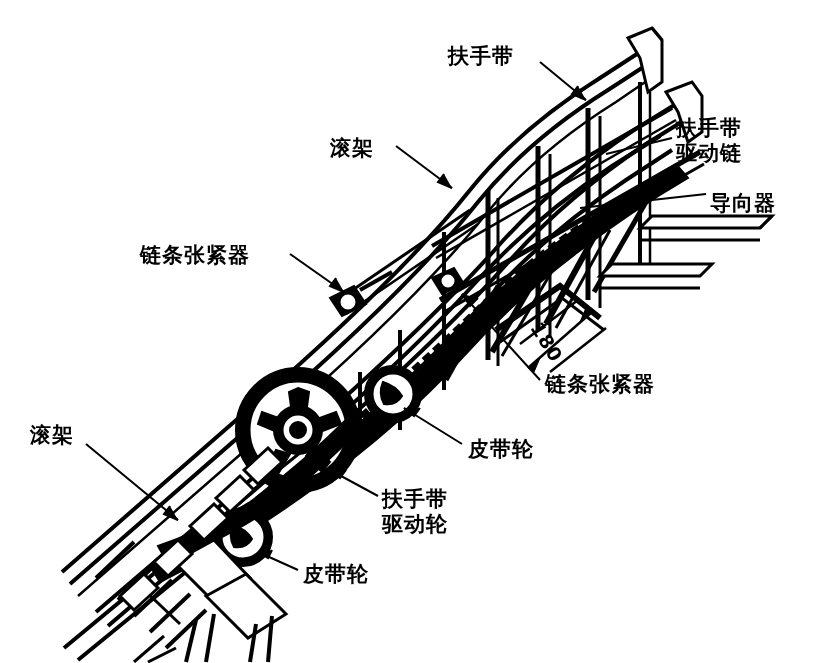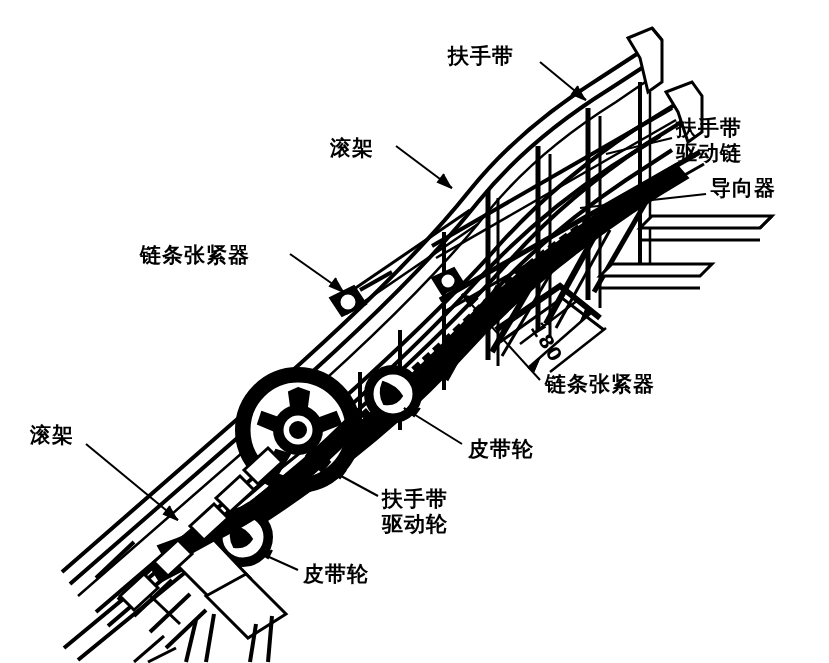--- a/index.html
+++ b/index.html
@@ -244,21 +244,21 @@
     </g>
   </svg>
 
   <div class="lbl" style="left:448px; top:44px;">扶手带</div>
 
   <div class="lbl" style="left:330px; top:136px;">滚架</div>
 
   <div class="lbl" style="left:676px; top:116px;">扶手带
 驱动链</div>
 
-  <div class="lbl" style="left:710px; top:176px;">导向器</div>
+  <div class="lbl" style="left:710px; top:191px;">导向器</div>
 
   <div class="lbl" style="left:140px; top:243px;">链条张紧器</div>
 
   <div class="lbl" style="left:545px; top:372px;">链条张紧器</div>
 
   <div class="lbl" style="left:468px; top:437px;">皮带轮</div>
 
   <div class="lbl" style="left:30px; top:423px;">滚架</div>
 
   <div class="lbl" style="left:382px; top:487px;">扶手带

